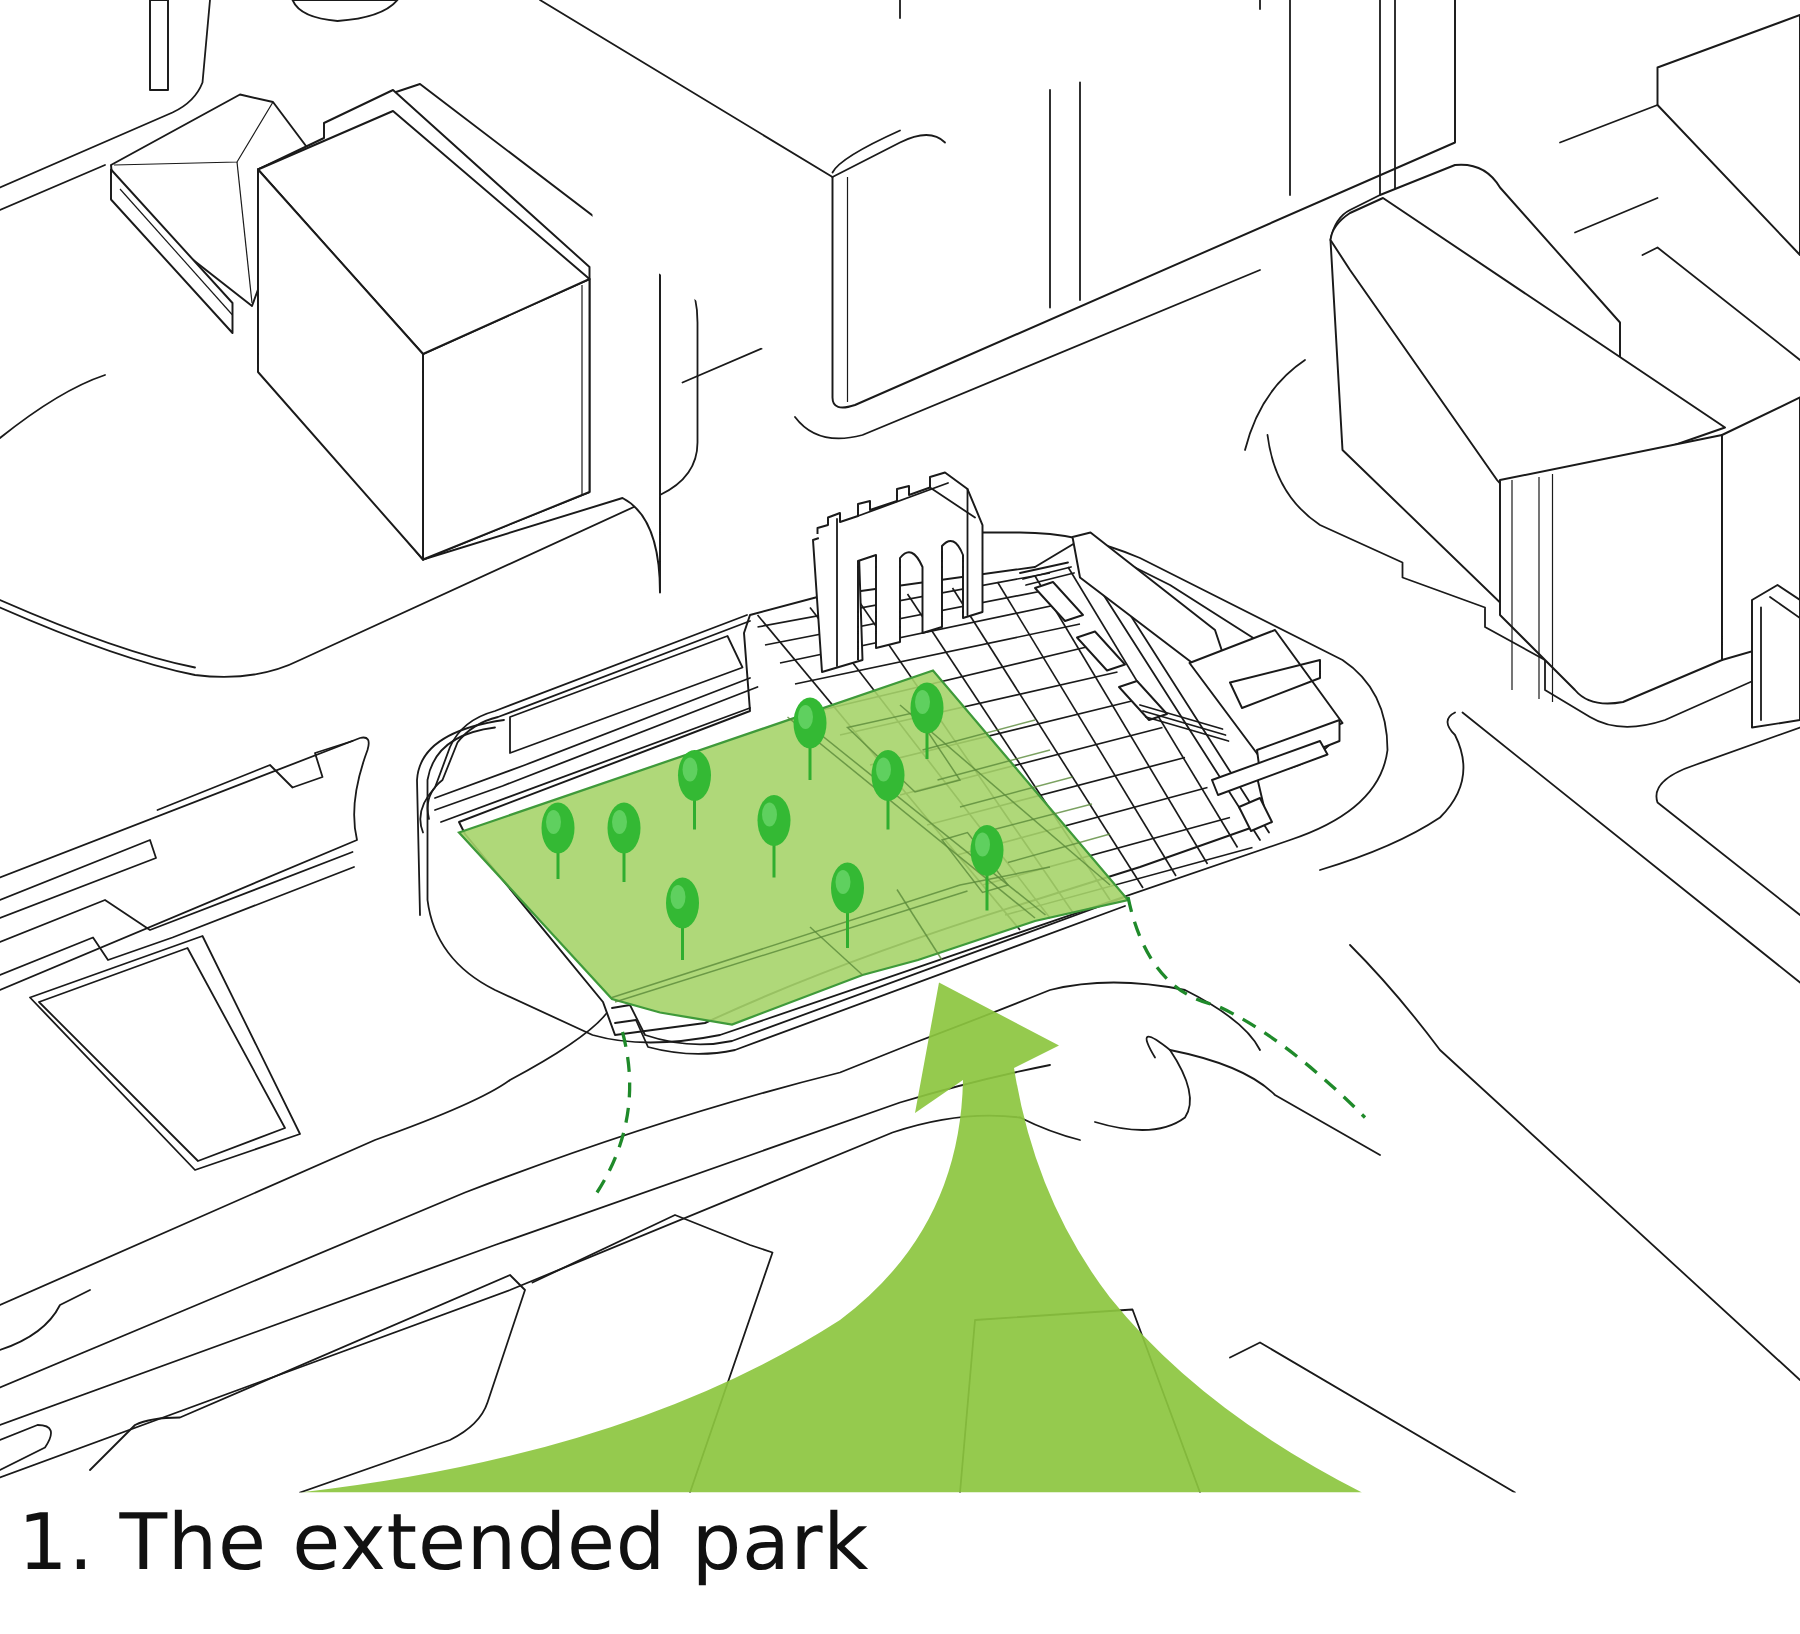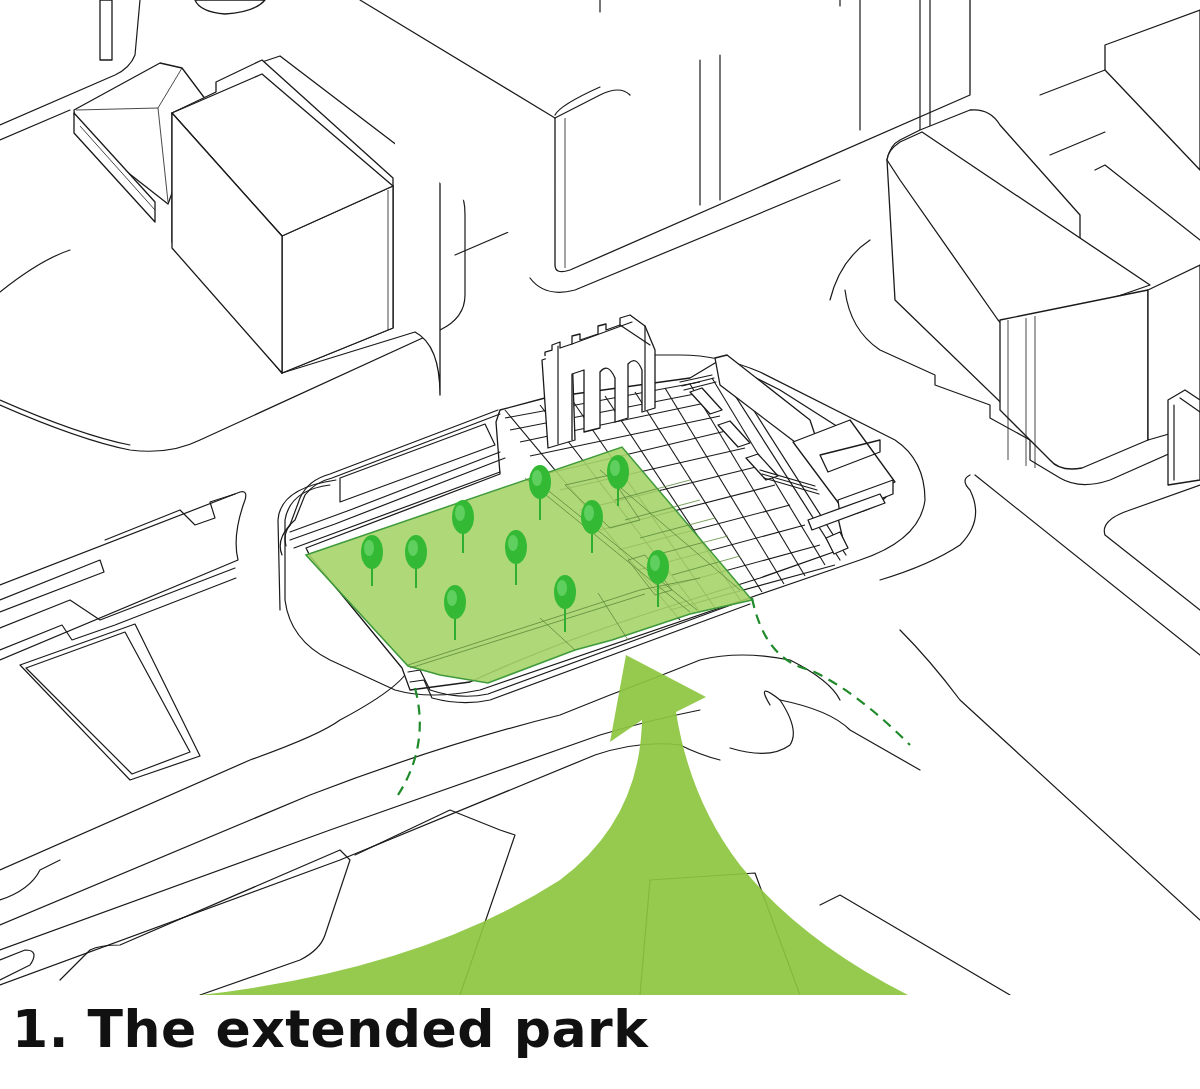--- a/index.html
+++ b/index.html
@@ -11,21 +11,21 @@
   .park { fill: #a6d46a; fill-opacity: 0.9; stroke: #3f9a3a; stroke-width: 1.5; }
   .park-line { fill: none; stroke: #5a8a3a; stroke-width: 1; opacity: 0.8; }
   .arrow { fill: #8cc63f; fill-opacity: 0.92; }
   .dash { fill: none; stroke: #1f8a2a; stroke-width: 2.2; stroke-dasharray: 10 7; }
   .grid { fill: none; stroke: #1a1a1a; stroke-width: 1.1; }
   .tree-trunk { stroke: #2fae2f; stroke-width: 2; }
   .tree-crown { fill: #34b934; }
   .tree-crown-2 { fill: #5fd05f; }
   .caption {
     position: absolute; left: 12px; top: 1003px;
-    font-family: "DejaVu Sans", sans-serif; font-weight: 700;
+    font-family: "DejaVu Sans", sans-serif; font-weight: 400;
     font-size: 52px; color: #111111; letter-spacing: 0.5px; line-height: 1;
     white-space: nowrap;
   }
 </style>
 </head>
 <body>
 
 <svg id="drawing" viewBox="0 0 1200 995" xmlns="http://www.w3.org/2000/svg">
 
   <g>

